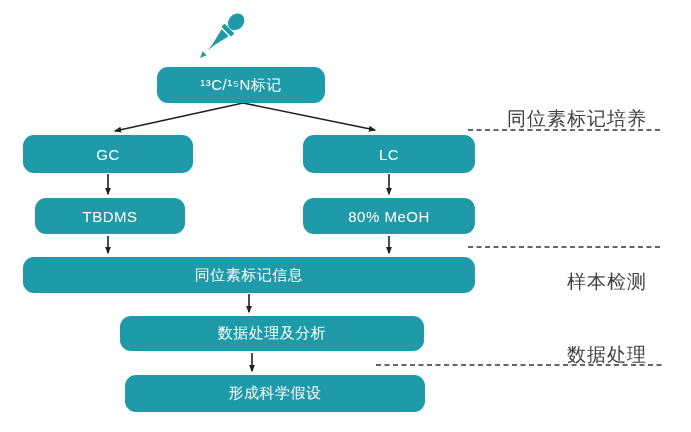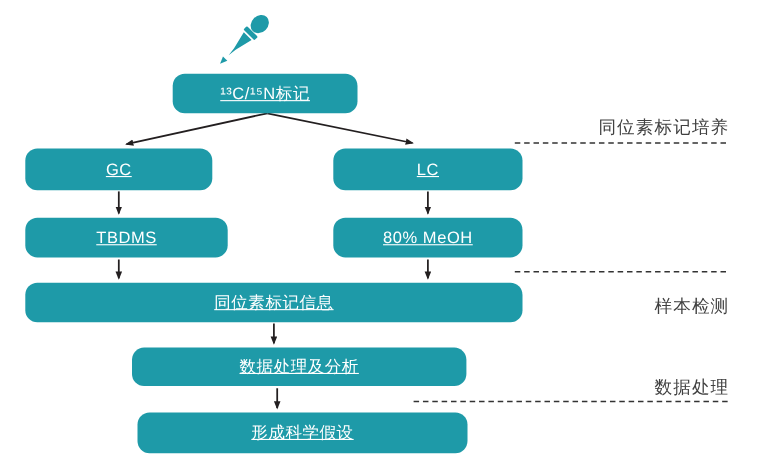--- a/index.html
+++ b/index.html
@@ -21,27 +21,26 @@
     position: absolute;
     background: var(--teal, #1E9AA8);
     border-radius: 11px;
     color: var(--box_text, #ffffff);
     display: flex;
     align-items: center;
     justify-content: center;
     font-size: 15px;
     letter-spacing: 0.5px;
     box-sizing: border-box;
-    text-decoration: underline;
   }
   .stage-label {
     position: absolute;
-    right: 28px;
+    right: 44px;
     color: var(--label_text, #404040);
-    font-size: 16px;
+    font-size: 19px;
     letter-spacing: 1px;
     white-space: nowrap;
     text-align: right;
   }
   .arrowline {
     stroke: var(--arrow, #231f20);
     stroke-width: 1.6;
     fill: none;
     marker-end: url(#ah);
   }
@@ -93,21 +92,21 @@
   </div>
 
   <div class="box" style="left:23px; top:135px; width:170px; height:38px;">
     <span>GC</span>
   </div>
 
   <div class="box" style="left:303px; top:135px; width:172px; height:38px;text-align:center;">
     <span>LC</span>
   </div>
 
-  <div class="box" style="left:23px; top:198px; width:184px; height:36px;">
+  <div class="box" style="left:35px; top:198px; width:150px; height:36px;">
     <span>TBDMS</span>
   </div>
 
   <div class="box" style="left:303px; top:198px; width:172px; height:36px;">
     <span>80% MeOH</span>
   </div>
 
   <div class="box" style="left:23px; top:257px; width:452px; height:36px;">
     <span>同位素标记信息</span>
   </div>

